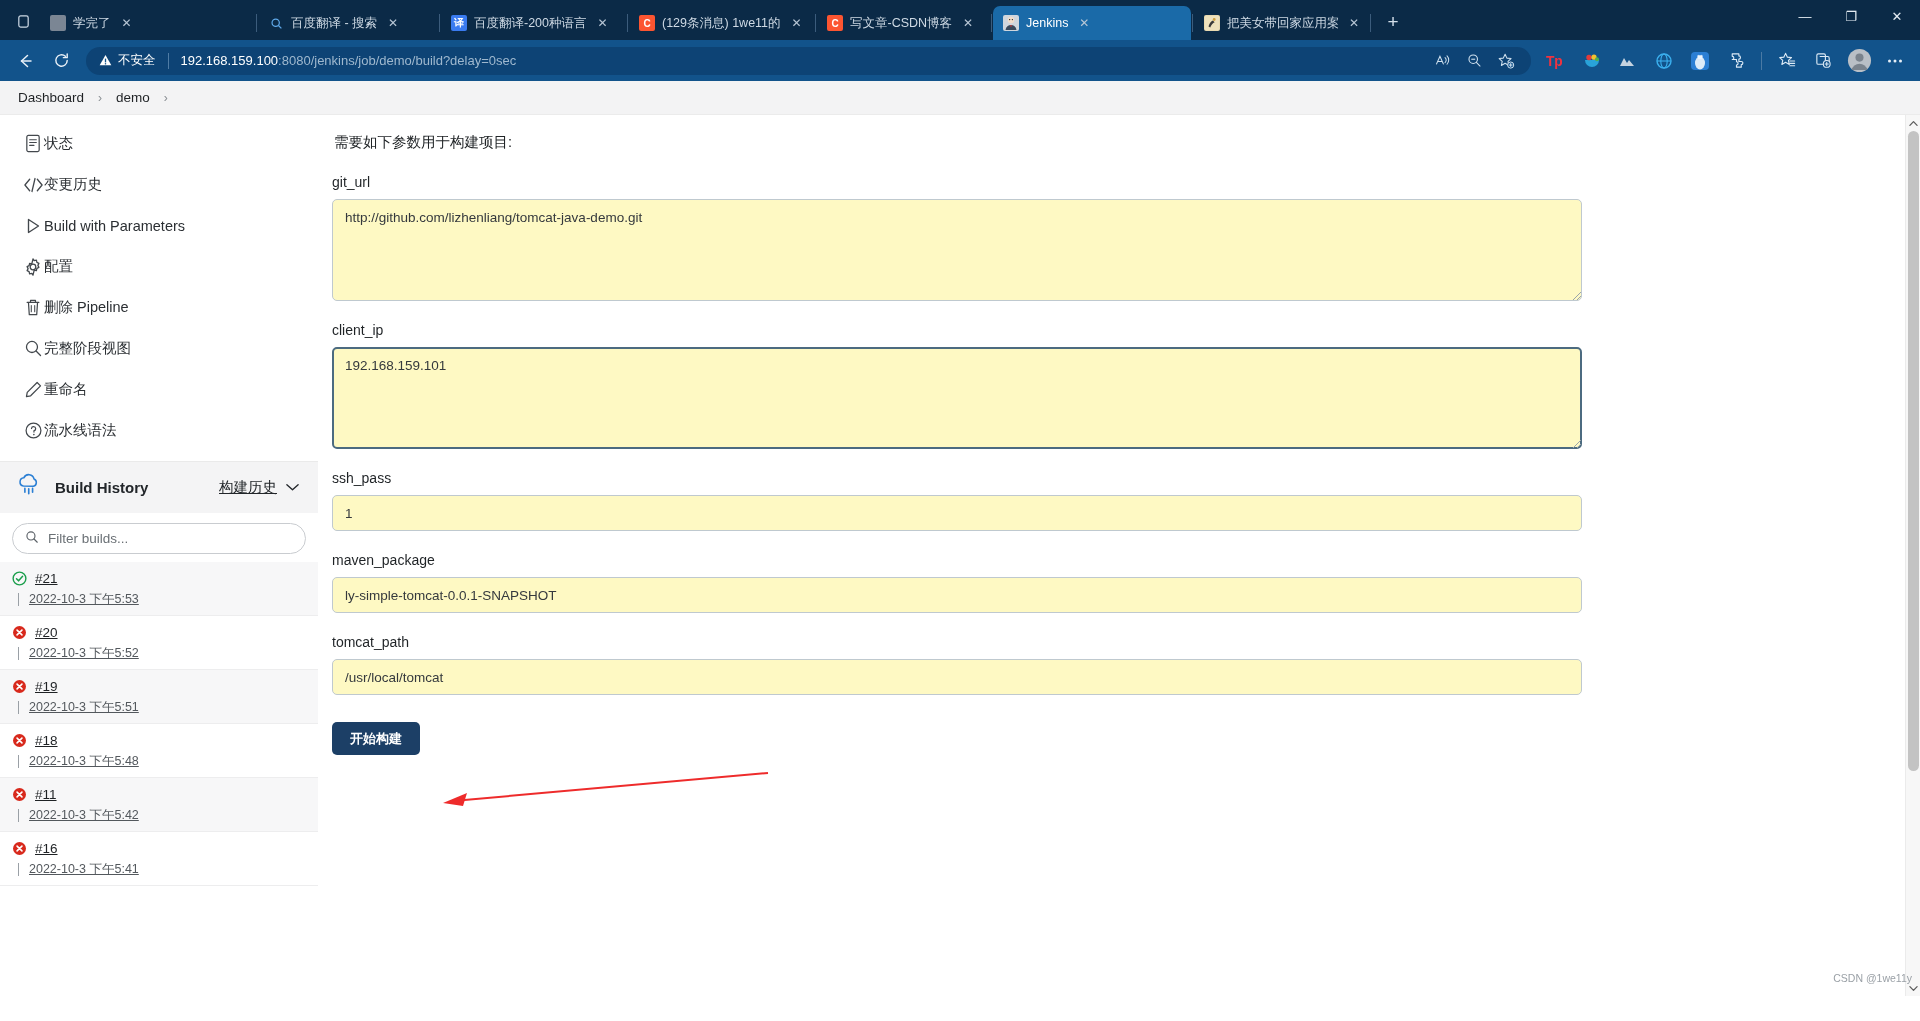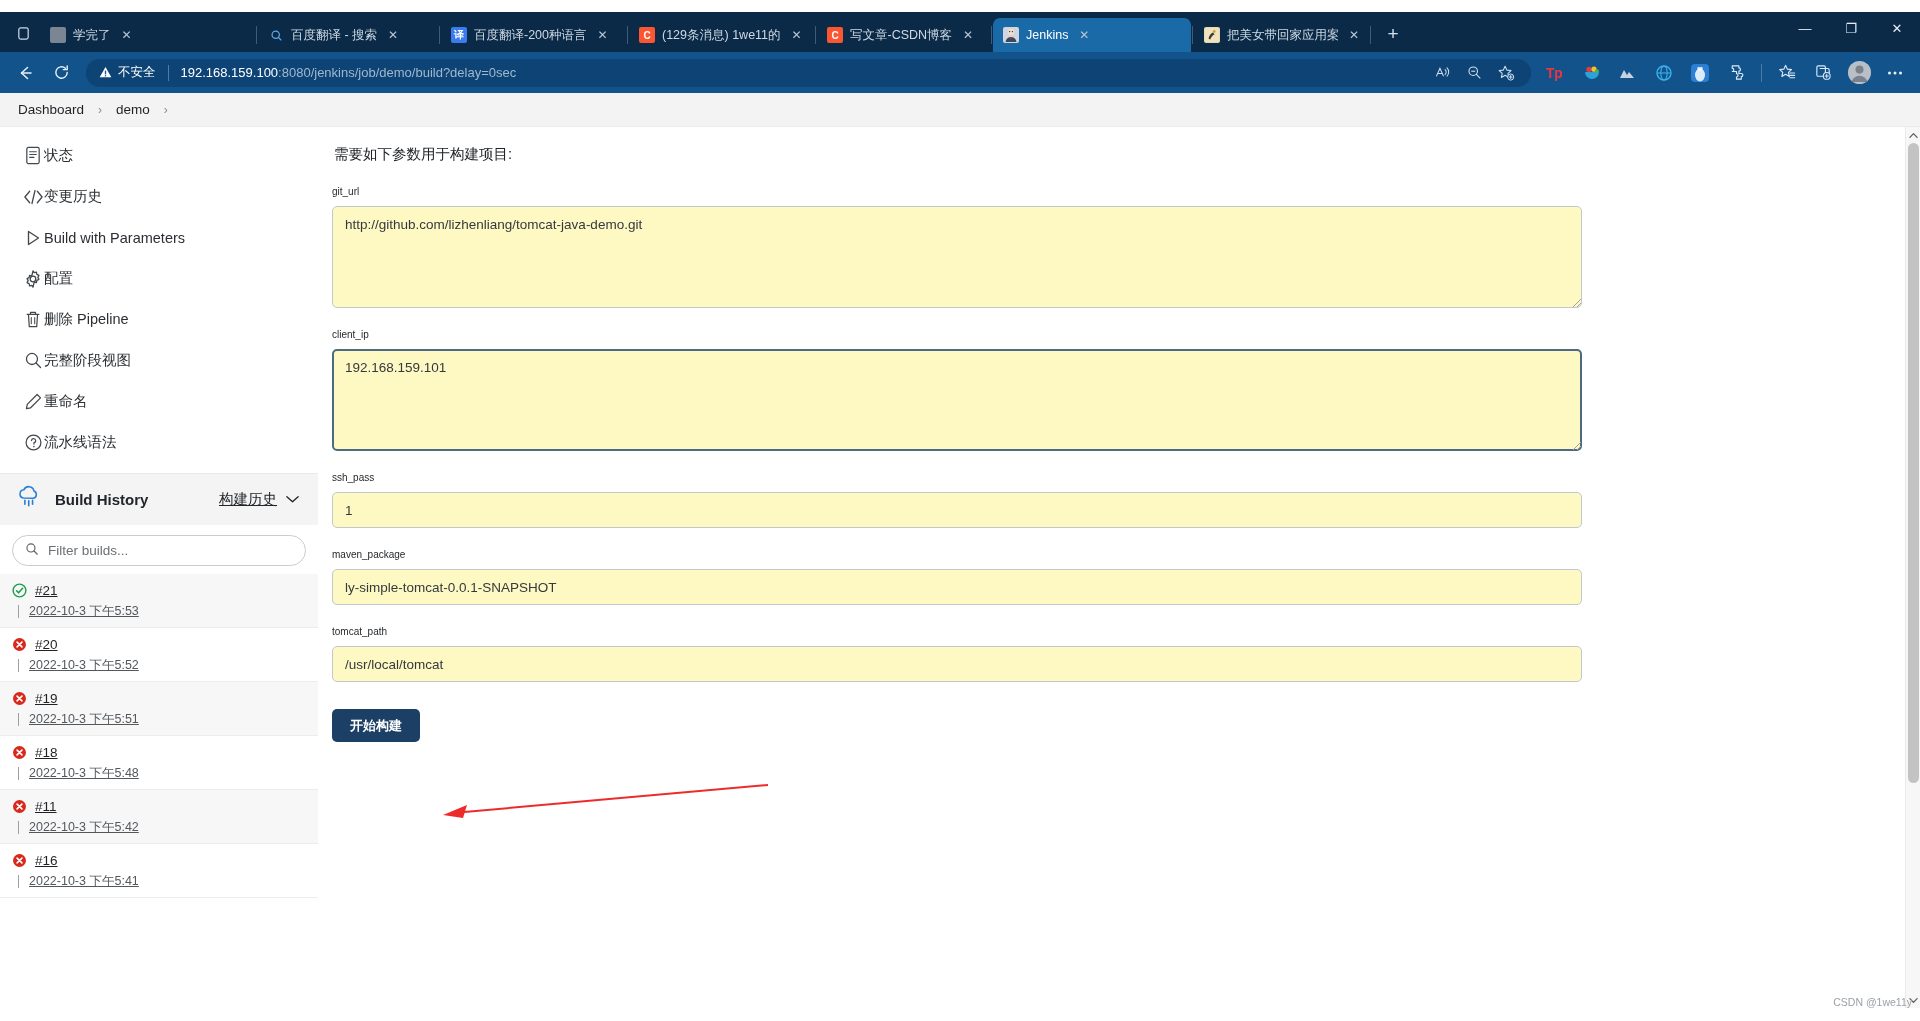--- a/index.html
+++ b/index.html
@@ -4,21 +4,21 @@
 <style>
   * { box-sizing: border-box; margin: 0; padding: 0; }
   html, body {
     width: 1920px; height: 1021px;
     font-family: "Liberation Sans", "DejaVu Sans", sans-serif;
     overflow: hidden;
     background: #fff;
   }
 
   
-  .browser { width: 1920px; height: 996px; display: flex; flex-direction: column; margin-top: 12px; }
+  .browser { width: 1920px; height: 996px; display: flex; flex-direction: column; }
 
   .titlebar {
     height: 40px;
     background: #0b2a47;
     display: flex;
     align-items: flex-end;
     padding-left: 6px;
     flex: 0 0 40px;
     position: relative;
   }
@@ -158,21 +158,21 @@
   .build-num { font-size: 13.5px; color: #1f2225; text-decoration: underline; }
   .build-line2 { display: flex; align-items: center; gap: 10px; padding-left: 6px; margin-top: 3px; }
   .tick { width: 1px; height: 13px; background: #9aa0a6; }
   .build-time { font-size: 12.5px; color: #53585d; text-decoration: underline; }
   .st { width: 15px; height: 15px; flex: 0 0 15px; display: flex; align-items: center; justify-content: center; }
 
   
   .main { flex: 1; padding: 18px 0 0 14px; min-width: 0; overflow: hidden; position: relative; }
   .intro { font-size: 14.5px; color: #202427; margin: 0 0 22px 2px; }
   .field { margin-bottom: 21px; }
-  .field-label { font-size: 10px; color: #1f2326; margin-bottom: 9px; }
+  .field-label { font-size: 14px; color: #1f2326; margin-bottom: 9px; }
   .inp, .ta {
     width: 1250px; display: block;
     border: 1px solid #bfc9cf; border-radius: 5px;
     background: #fef9c3;
     font-family: inherit; font-size: 13.5px; color: #35393d;
     padding: 9px 12px;
     outline: none; resize: none;
   }
   .ta { height: 102px; line-height: 1.35; }
   .ta.focused { border: 2px solid #4c6b80; padding: 8px 11px; }
@@ -197,21 +197,21 @@
   .vscroll {
     position: absolute; right: 0; top: 0; bottom: 0; width: 15px;
     background: #f7f7f7; border-left: 1px solid #ebebeb;
     display: flex; flex-direction: column; align-items: center;
   }
   .vs-arrow { height: 16px; width: 15px; display: flex; align-items: center; justify-content: center; color: #6d6d6d; font-size: 8px; }
   .vs-track { flex: 1; width: 15px; position: relative; }
   .vs-thumb { position: absolute; top: 0; left: 2px; width: 11px; height: 640px; background: #c3c3c3; border-radius: 6px; }
 
   .csdn-wm {
-    position: absolute; right: 8px; bottom: 0;
+    position: absolute; right: 8px; bottom: 12px;
     font-size: 10.5px; color: #9aa0a6;
     display: flex; align-items: center; gap: 3px;
   }
 </style>
 </head>
 <body>
 
 <div class="browser">
 
   <div class="titlebar">

